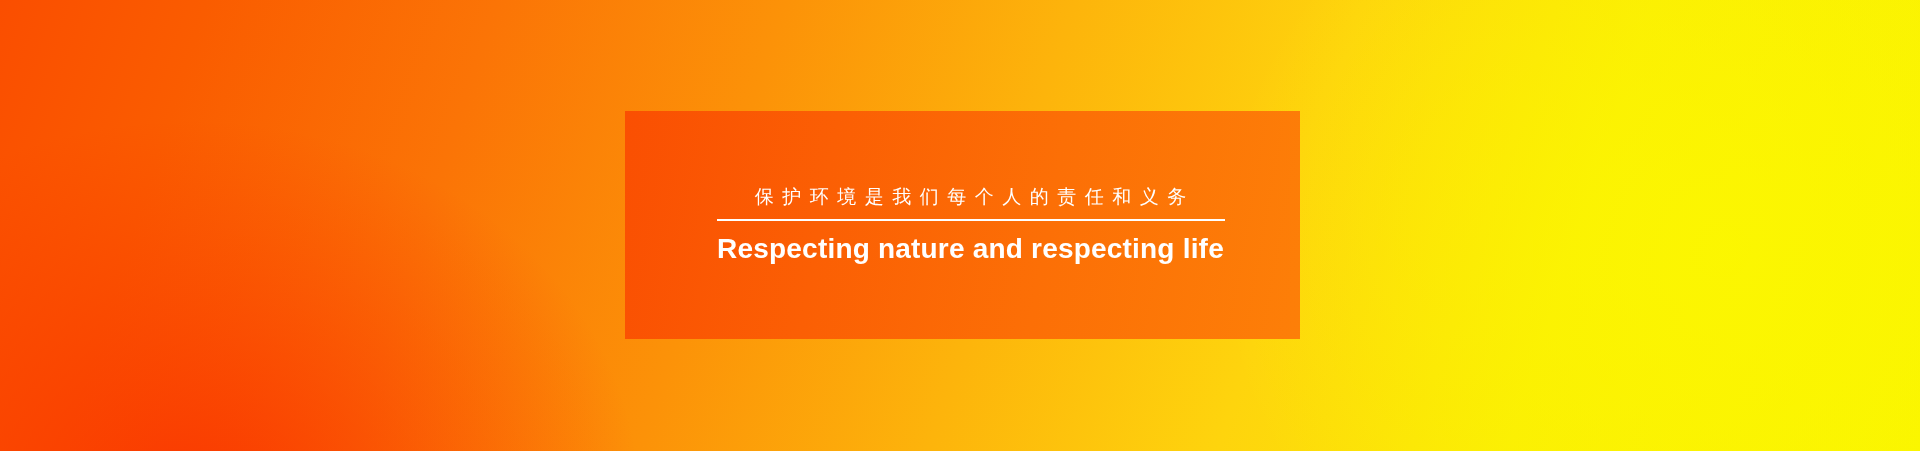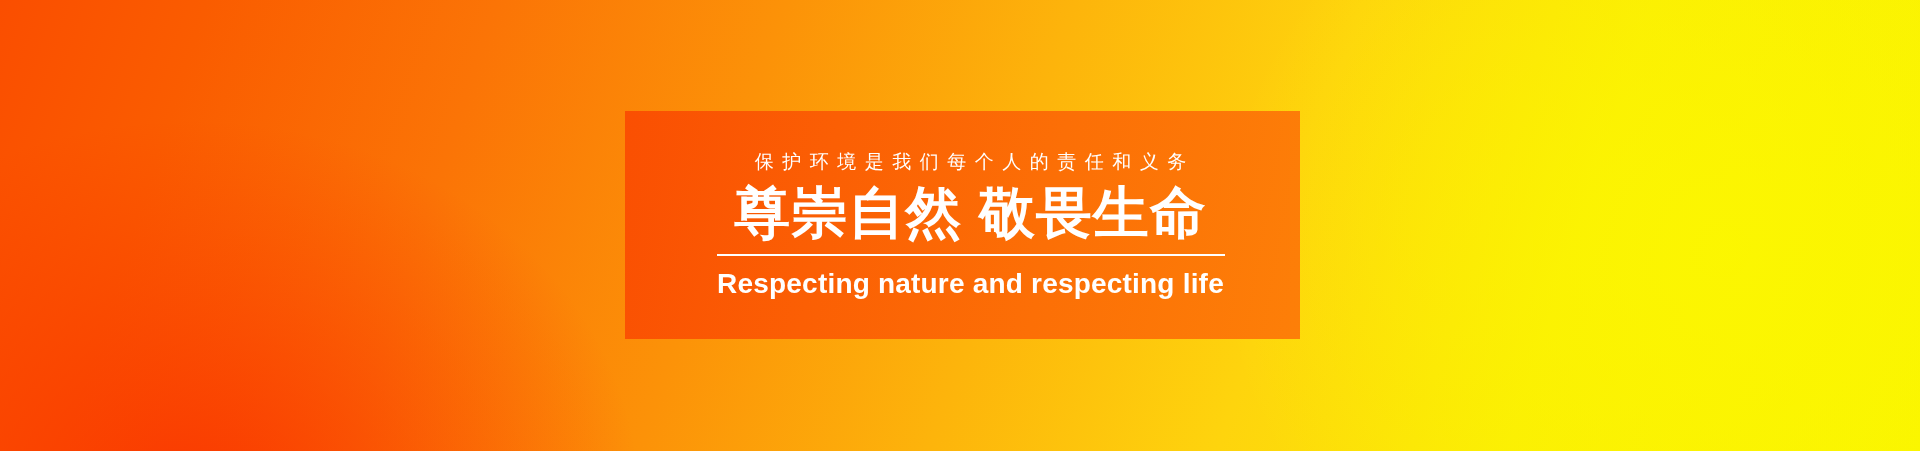--- a/index.html
+++ b/index.html
@@ -118,20 +118,19 @@
 
 <div id="banner-root">
 
   <div id="bg-warm-corner"></div>
   <div id="bg-yellow-bloom"></div>
 
   <div id="slogan-panel">
 
     <div id="eyebrow-line">保护环境是我们每个人的责任和义务</div>
 
-    <div id="headline">尊崇自然 敬畏生命</div>
 
     <div id="divider-rule"></div>
 
     <div id="subtitle-line">Respecting nature and respecting life</div>
 
   </div>
 </div>
 
 </body></html>

